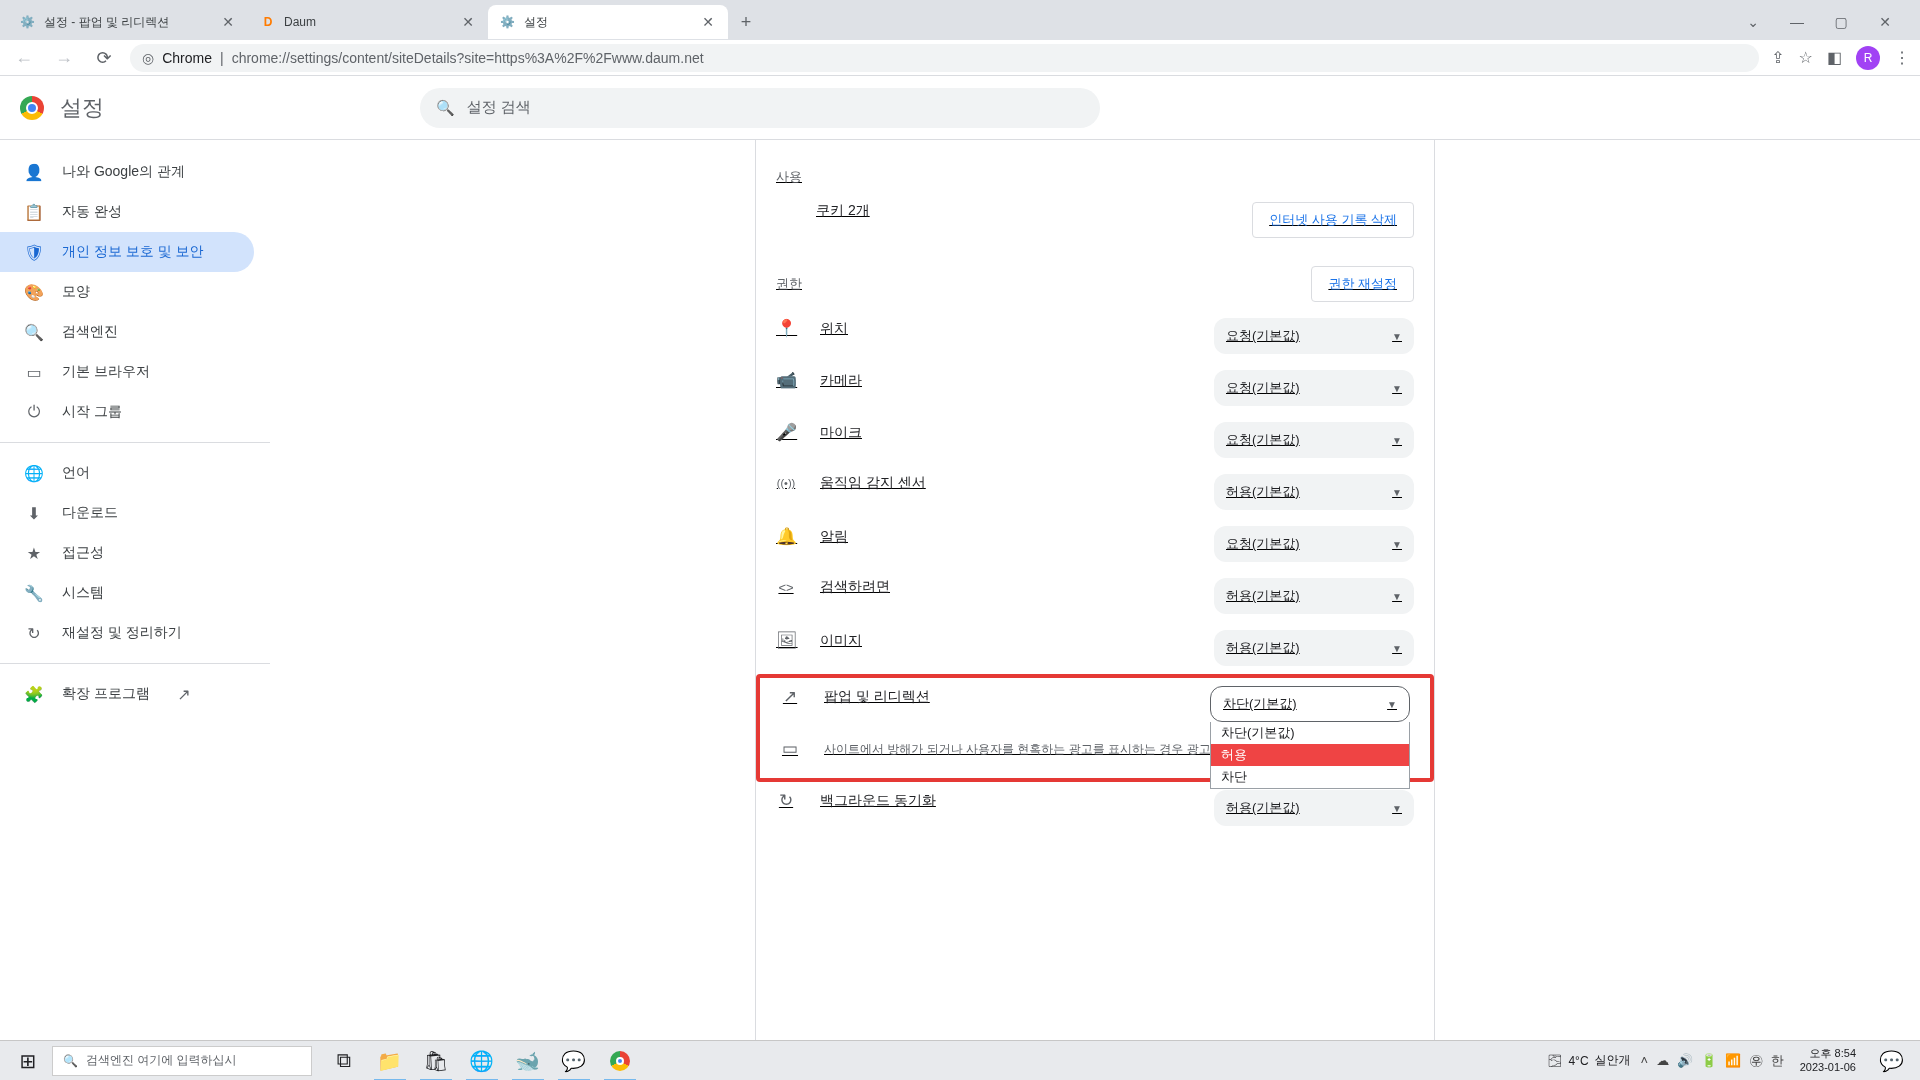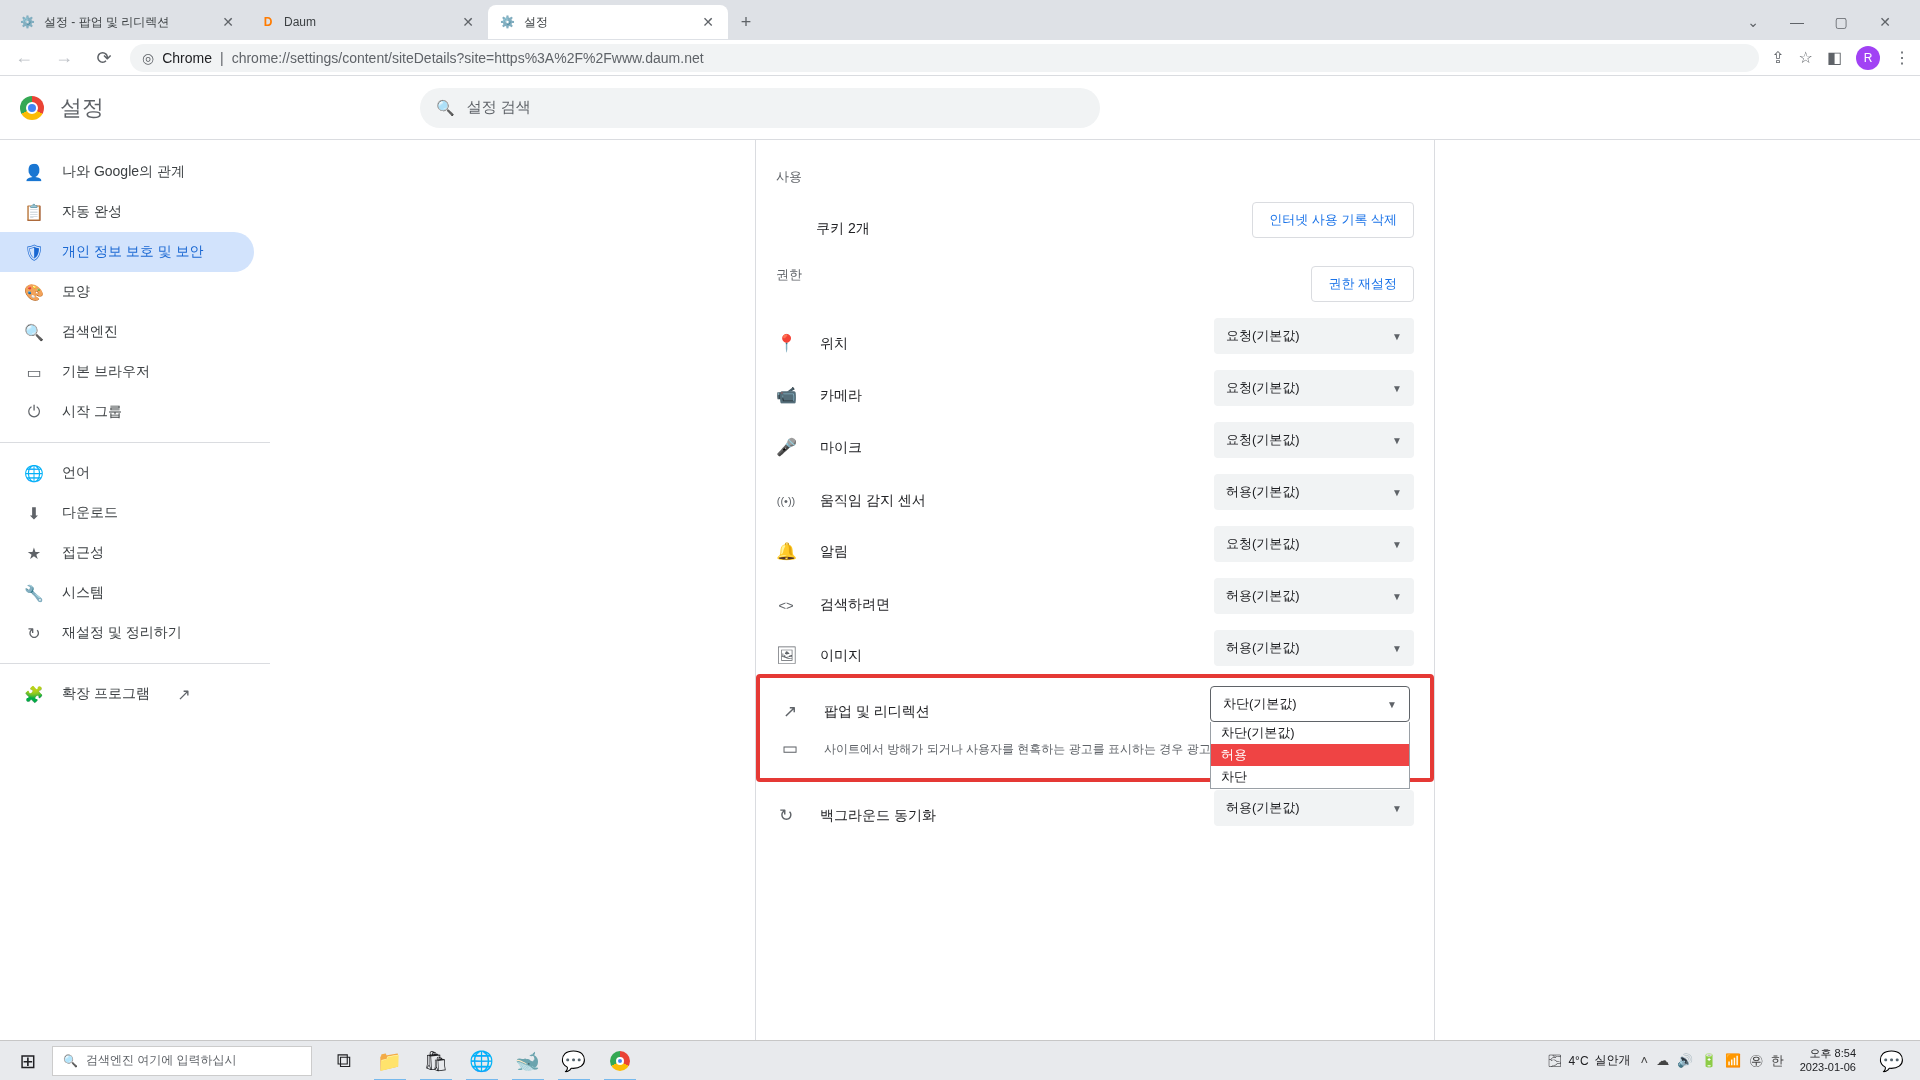--- a/index.html
+++ b/index.html
@@ -34,30 +34,30 @@
 .search-wrap { margin-left: 300px; width: 680px; height: 40px; background: #f1f3f4; border-radius: 20px; display: flex; align-items: center; padding: 0 16px; gap: 12px; color: #5f6368; font-size: 15px; }
 
 .main-row { display: flex; flex: 1; min-height: 0; }
 .sidebar { width: 270px; padding: 12px 0; overflow-y: auto; }
 .side-group { border-bottom: 1px solid #dadce0; padding-bottom: 10px; margin-bottom: 10px; }
 .side-item { display: flex; align-items: center; gap: 18px; height: 40px; padding: 0 24px; color: #3c4043; font-size: 14px; cursor: pointer; border-radius: 0 20px 20px 0; margin-right: 16px; }
 .side-item.active { background: #d2e3fc; color: #1967d2; font-weight: 500; }
 .side-item .icn { width: 20px; text-align: center; color: #5f6368; font-size: 16px; }
 .side-item.active .icn { color: #1967d2; }
 
-.content { flex: 1; display: flex; justify-content: center; overflow-y: auto; background: #fff; }
+.content { flex: 1; display: flex; justify-content: center; overflow-y: auto; background: #fff; text-decoration: underline; }
 .content-inner { width: 680px; padding: 12px 0 40px; border-left: 1px solid #dadce0; border-right: 1px solid #dadce0; position: relative; }
 .section-label { font-size: 13px; color: #5f6368; padding: 16px 20px 8px; }
-.row { display: flex; align-items: flex-end; justify-content: space-between; padding: 8px 20px; min-height: 48px; position: relative; }
+.row { display: flex; align-items: flex-start; justify-content: space-between; padding: 8px 20px; min-height: 48px; position: relative; }
 .row .left { display: flex; align-items: center; gap: 24px; flex: 1; }
 .row .icn { width: 20px; text-align: center; color: #5f6368; font-size: 17px; }
 .row .label { font-size: 14px; color: #202124; }
 .row .sub { font-size: 12px; color: #5f6368; margin-top: 2px; }
 .outlined-btn { border: 1px solid #dadce0; background: #fff; color: #1a73e8; font-size: 13px; padding: 8px 16px; border-radius: 4px; cursor: pointer; }
-.dropdown { width: 200px; height: 36px; background: #f1f3f4; border: none; border-radius: 4px; display: flex; align-items: center; justify-content: space-between; padding: 0 12px; font-size: 13px; color: #202124; cursor: pointer; }
+.dropdown { width: 200px; height: 36px; background: #f1f3f4; border: none; border-radius: 12px; display: flex; align-items: center; justify-content: space-between; padding: 0 12px; font-size: 13px; color: #202124; cursor: pointer; }
 .dropdown.open { background: #fff; border: 1px solid #5f6368; }
 .dropdown .arrow { color: #5f6368; font-size: 10px; }
 
 .highlight { border: 4px solid #e53935; border-radius: 4px; margin: 0 0px; }
 
 .dropdown-menu { position: absolute; right: 20px; top: 44px; width: 200px; background: #fff; border: 1px solid #9aa0a6; border-top: none; z-index: 10; }
 .dropdown-menu .opt { padding: 2px 10px; font-size: 13px; color: #202124; cursor: pointer; }
 .dropdown-menu .opt.selected { background: #ef4444; color: #fff; }
 
 
@@ -196,21 +196,21 @@
     <div class="content">
       <div class="content-inner">
         <div class="section-label">사용</div>
         <div class="row">
           <div class="left" style="padding-left:40px">
               <span class="label">쿠키 2개</span>
             </div>
           <button class="outlined-btn">인터넷 사용 기록 삭제</button>
         </div>
 
-        <div class="row" style="align-items:flex-start;padding-top:20px">
+        <div class="row" style="align-items:center;padding-top:20px">
           <span class="section-label" style="padding:0">권한</span>
           <button class="outlined-btn">권한 재설정</button>
         </div>
 
         <div class="row">
             <div class="left">
               <span class="icn">📍</span>
               <span class="label">위치</span>
             </div>
             <div class="dropdown">

